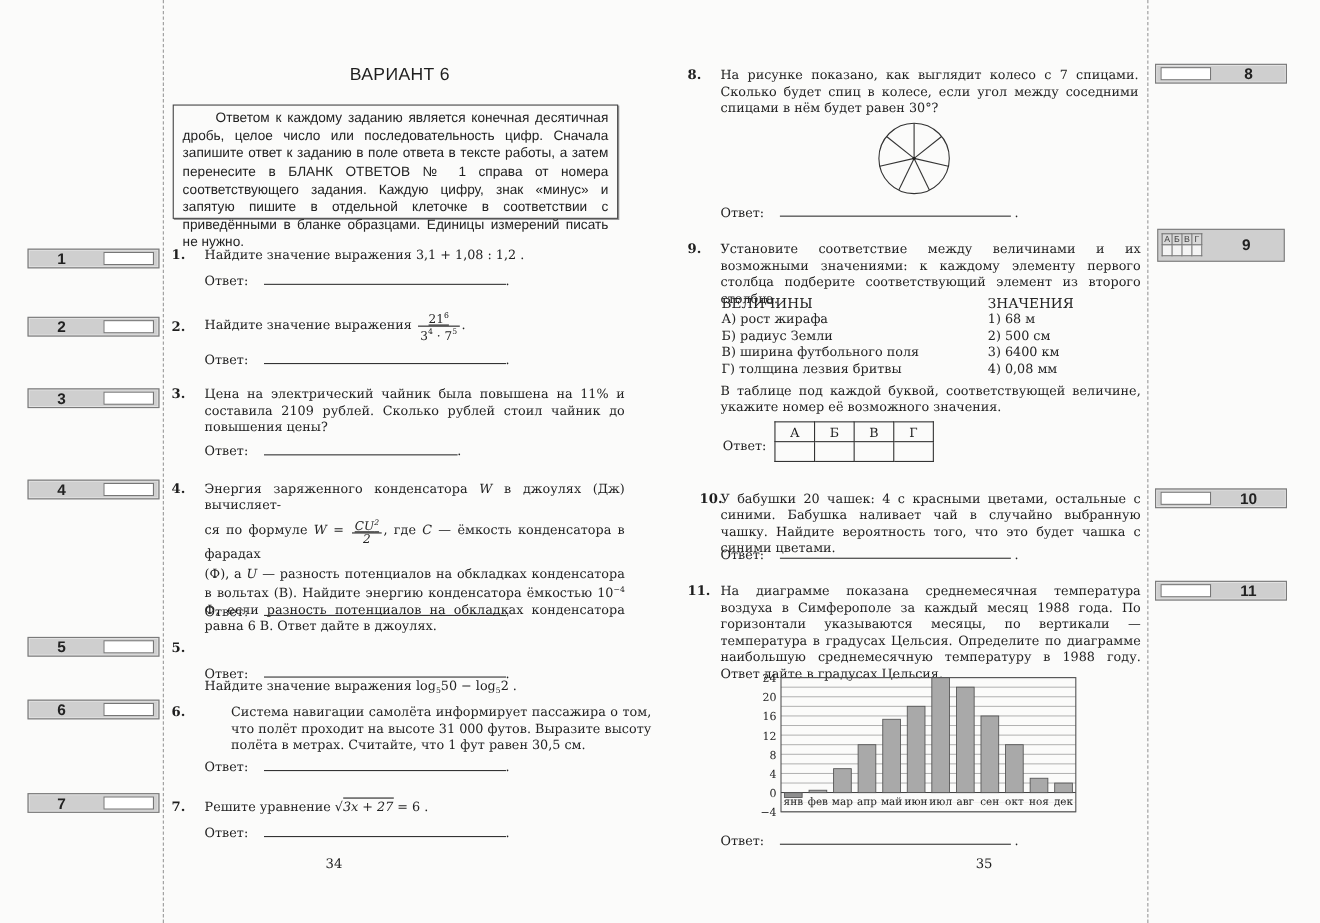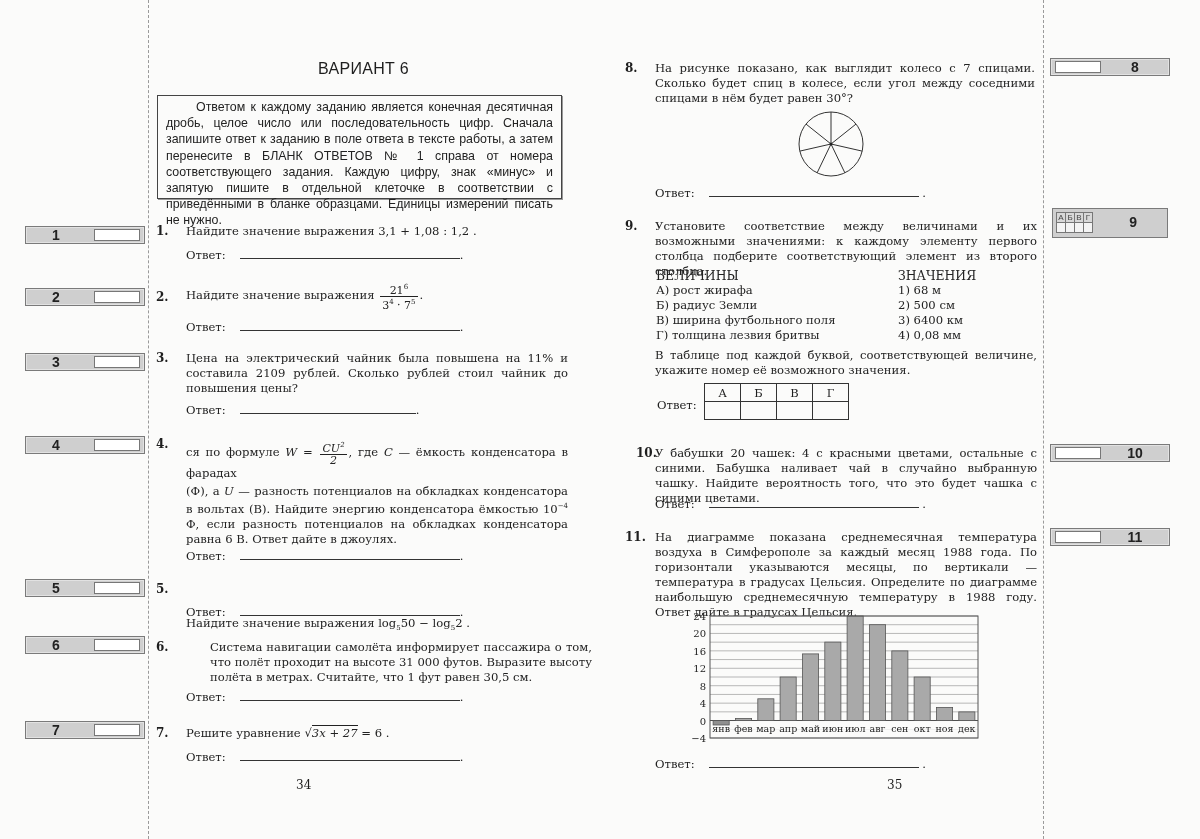--- a/index.html
+++ b/index.html
@@ -41,21 +41,21 @@
     font-family: "Liberation Sans", "DejaVu Sans", sans-serif; font-size: 12.4px; line-height: 16.2px;
     padding: 3px 8px; box-sizing: border-box; text-align: justify; color: #222;
   }
   .infobox p { margin: 0; text-indent: 30px; }
 
   .qnum { position: absolute; font-weight: bold; font-size: 12px; }
   .qtext { position: absolute; font-size: 11.6px; line-height: 15px; text-align: justify; color: #222; }
   .answer { position: absolute; font-size: 11.6px; color: #222; }
   .answer .line { display: inline-block; border-bottom: 1px solid #333; height: 10px; vertical-align: baseline; margin-left: 14px; }
   .frac { display: inline-block; vertical-align: middle; text-align: center; font-size: 11px; line-height: 11px; margin: 0 2px; }
-  .frac .n { display: block; border-bottom: 1px solid #222; padding: 0 2px; }
+  .frac .n { display: block; border-bottom: 1px solid #222; padding: 0 2px; text-decoration: underline; }
   .frac .d { display: block; padding: 0 2px; }
   .math { font-family: "DejaVu Serif", serif; font-style: normal; }
   .it { font-style: italic; }
   .pagenum { position: absolute; font-size: 12px; }
 
   .corr { position: absolute; font-size: 11.6px; line-height: 15px; color: #222; }
   .corr .hdr { font-size: 12.4px; }
   .anstable { border-collapse: collapse; font-size: 11.5px; }
   .anstable td { border: 1px solid #333; width: 35px; height: 17px; text-align: center; padding: 0; }
 
@@ -124,20 +124,21 @@
 </div>
 
 <span class="qnum" style="left:156px; top:351px;">3.</span>
 <div class="qtext" style="left:186px; top:351px; width:382px;">Цена на электрический чайник была повышена на 11% и составила 2109 рублей. Сколько рублей стоил чайник до повышения цены?</div>
 <div class="answer" style="left:186px; top:403px;">
   <span>Ответ:</span><span class="line" style="width:176px;"></span>.
 </div>
 
 <span class="qnum" style="left:156px; top:437px;">4.</span>
 <div class="qtext" style="left:186px; top:437px; width:382px;">
+  <div><span>Энергия заряженного конденсатора</span> <span class="it">W</span> <span>в джоулях (Дж) вычисляет-</span></div>
   <div style="margin-top:3px;"><span>ся по формуле</span> <span class="it math">W =</span>
     <span class="frac math it">
       <span class="n"><span>CU</span><sup style="font-size:7px;">2</sup></span>
       <span class="d">2</span>
     </span><span>, где</span> <span class="it">C</span> <span>— ёмкость конденсатора в фарадах</span></div>
   <div style="margin-top:3px;"><span>(Ф), а</span> <span class="it">U</span> <span>— разность потенциалов на обкладках конденсатора в вольтах (В). Найдите энергию конденсатора ёмкостью 10</span><sup style="font-size:7px;">−4</sup> <span>Ф, если разность потенциалов на обкладках конденсатора равна 6 В. Ответ дайте в джоулях.</span></div>
 </div>
 <div class="answer" style="left:186px; top:549px;">
   <span>Ответ:</span><span class="line" style="width:220px;"></span>.
 </div>

